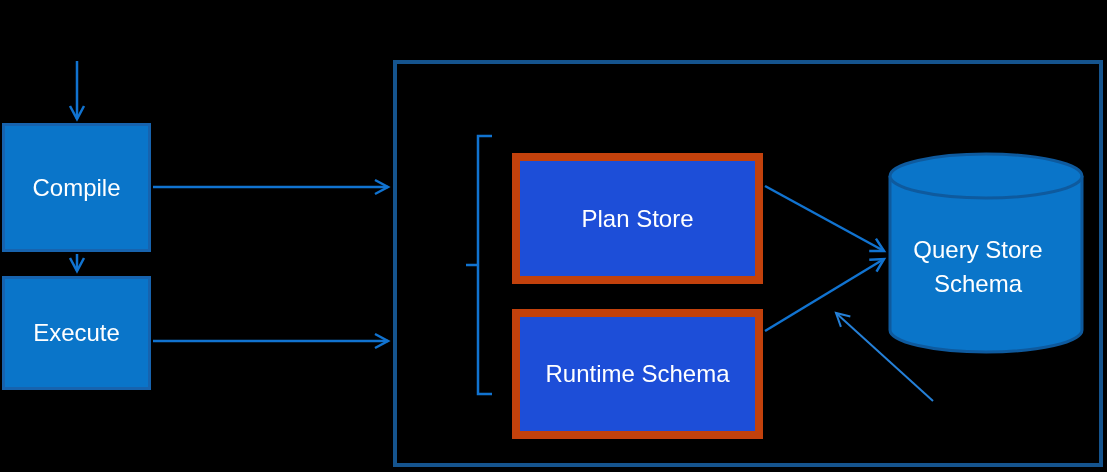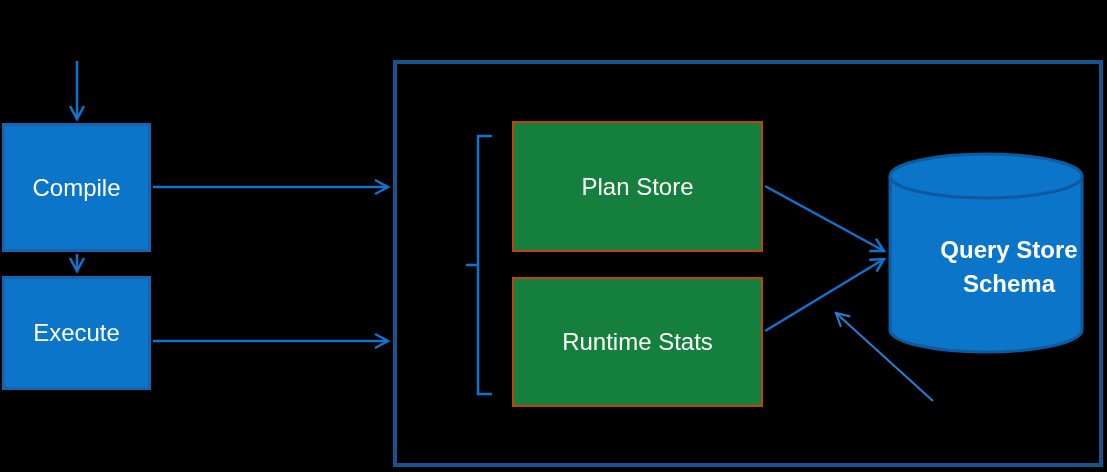--- a/index.html
+++ b/index.html
@@ -5,31 +5,31 @@
   html,body{margin:0;padding:0;background:#000;}
   .canvas{
     position:relative;width:1107px;height:472px;background:#000;
     font-family:"Liberation Sans",sans-serif;overflow:hidden;
   }
   .node{
     position:absolute;display:flex;align-items:center;justify-content:center;
     color:#fff;font-size:24px;box-sizing:border-box;text-align:center;
   }
   .blue-node{background:#0A75C9;border:3px solid #1763AE;}
-  .orange-node{background:#15803d;border:2px solid #c2410c;}
+  .orange-node{background:#1d4ed8;border:8px solid #c2410c;margin-top:32px;}
   #compile-box{left:2px;top:123px;width:149px;height:129px;}
   #execute-box{left:2px;top:276px;width:149px;height:114px;}
   #container-box{
     position:absolute;left:393px;top:60px;width:710px;height:407px;
     border:4px solid #15548E;box-sizing:border-box;
   }
   #plan-store-box{left:512px;top:121px;width:251px;height:131px;}
   #runtime-stats-box{left:512px;top:277px;width:251px;height:130px;}
   #schema-label{
-    left:922px;top:230px;width:174px;height:74px;line-height:34px;font-weight:bold;
+    left:891px;top:230px;width:174px;height:74px;line-height:34px;
   }
   svg.layer{position:absolute;left:0;top:0;pointer-events:none;}
 </style>
 </head>
 <body>
 
 <div class="canvas">
 
   <div id="container-box"></div>
 
@@ -71,20 +71,20 @@
 
   <div id="execute-box" class="node blue-node">
     <span>Execute</span>
   </div>
 
   <div id="plan-store-box" class="node orange-node">
     <span>Plan Store</span>
   </div>
 
   <div id="runtime-stats-box" class="node orange-node">
-    <span>Runtime Stats</span>
+    <span>Runtime Schema</span>
   </div>
 
   <div id="schema-label" class="node">
     <span>Query Store Schema</span>
   </div>
 
 </div>
 
 </body></html>

